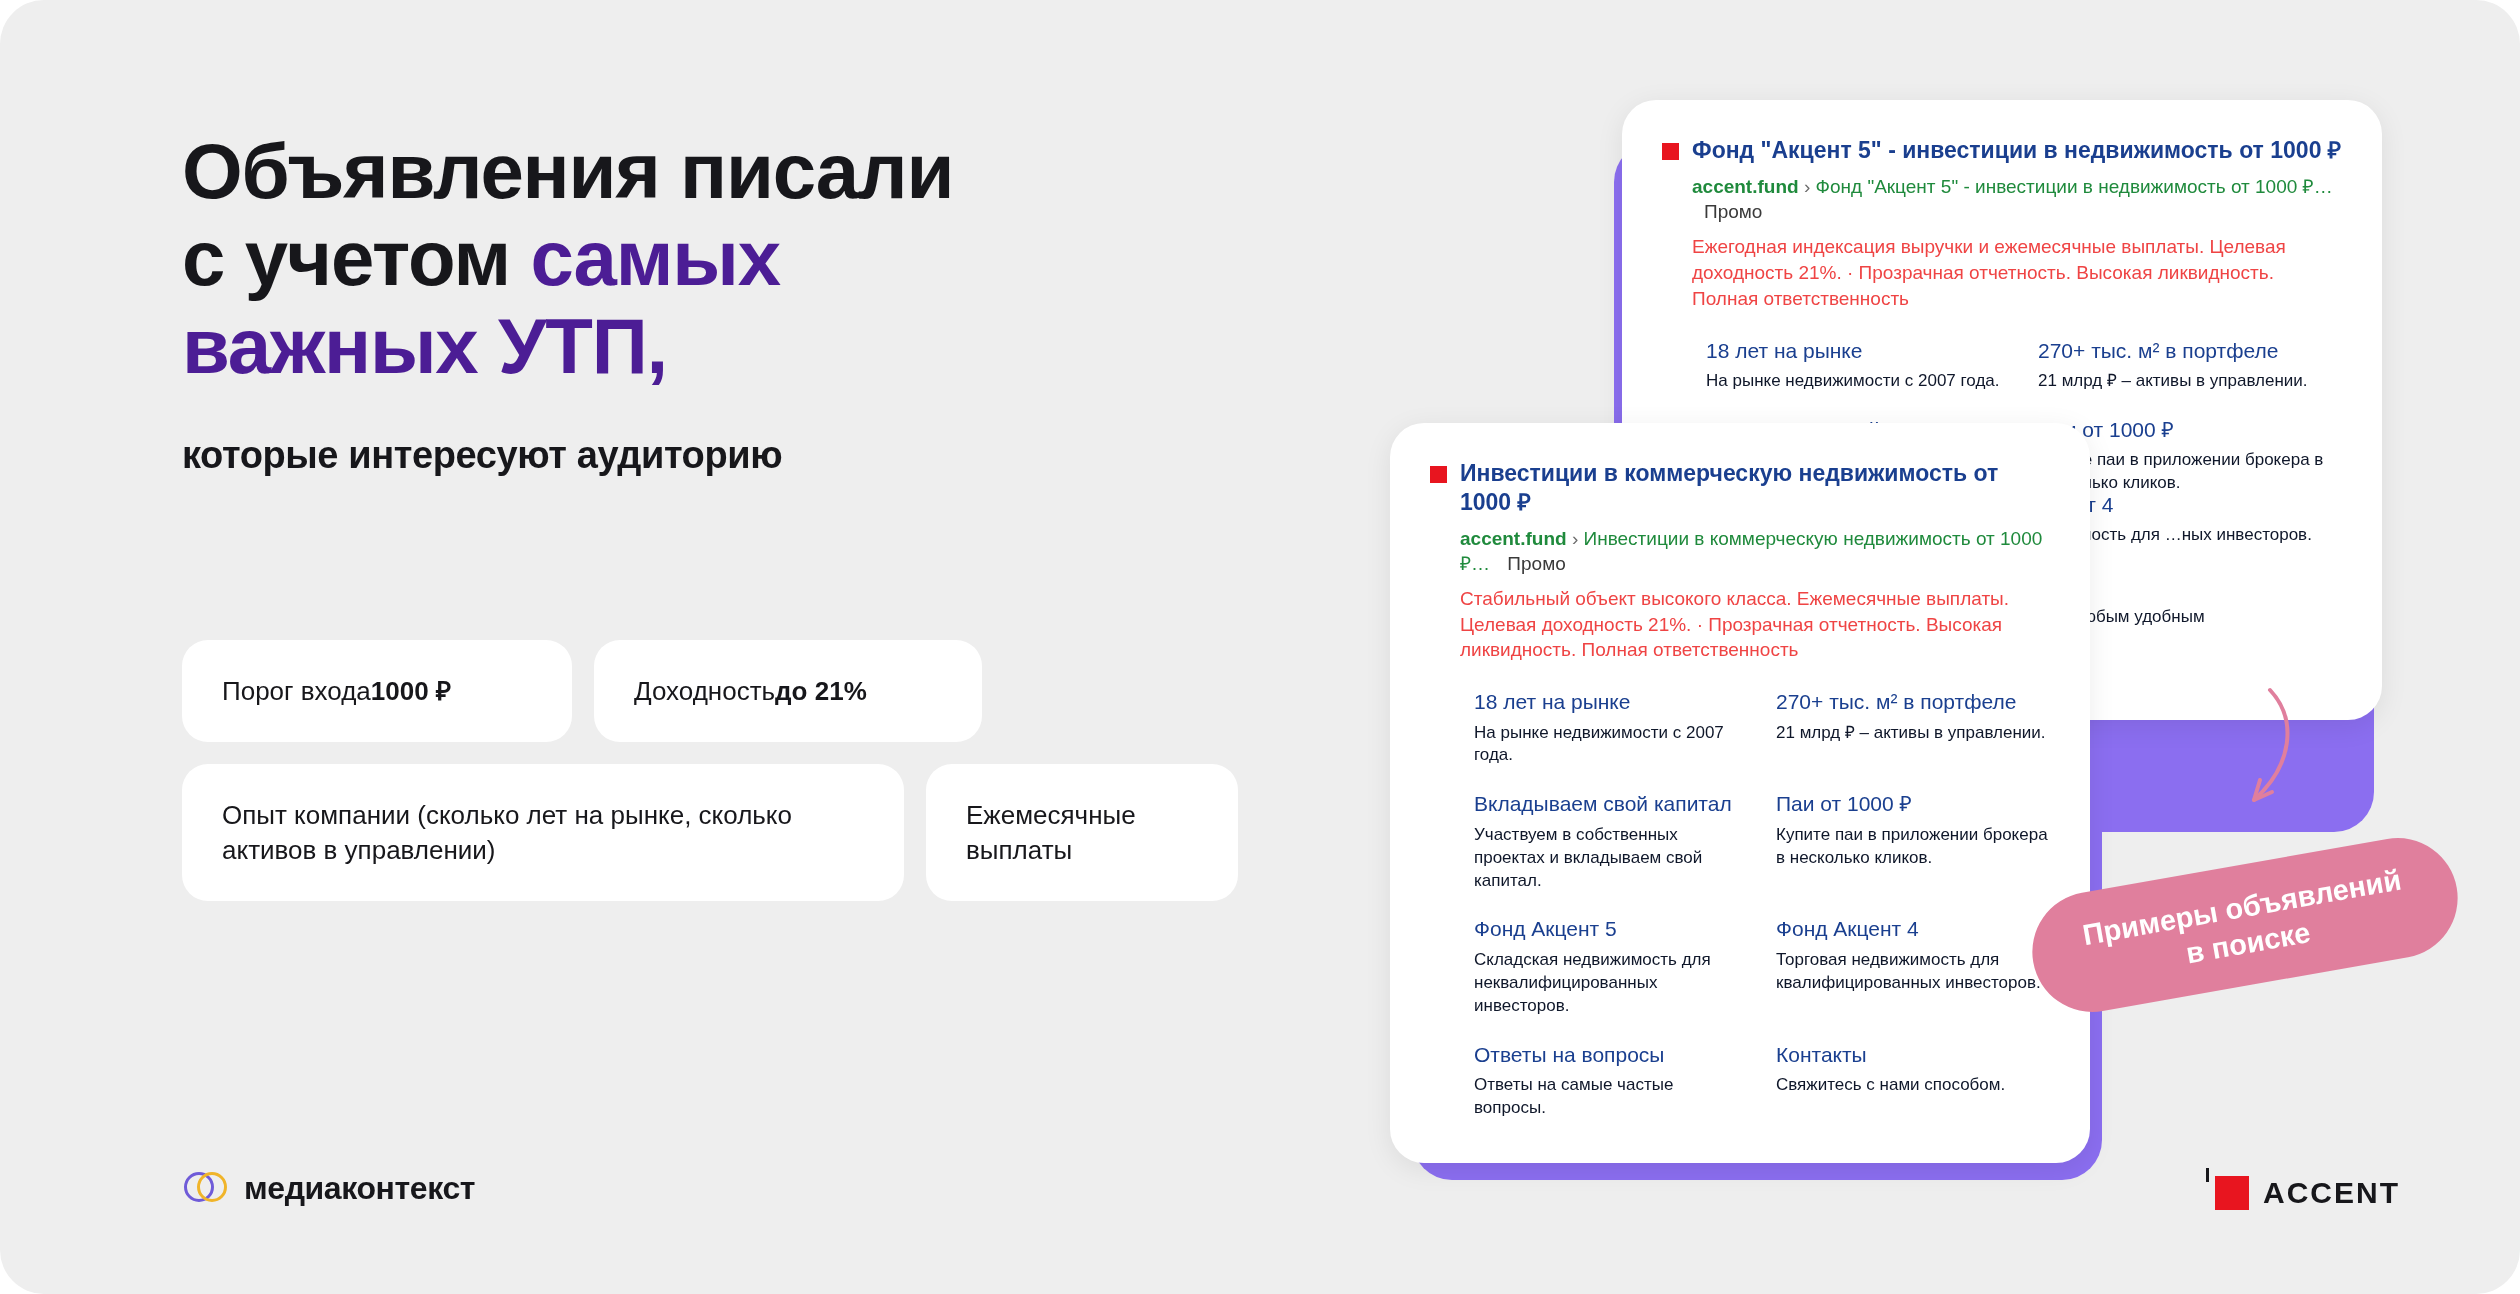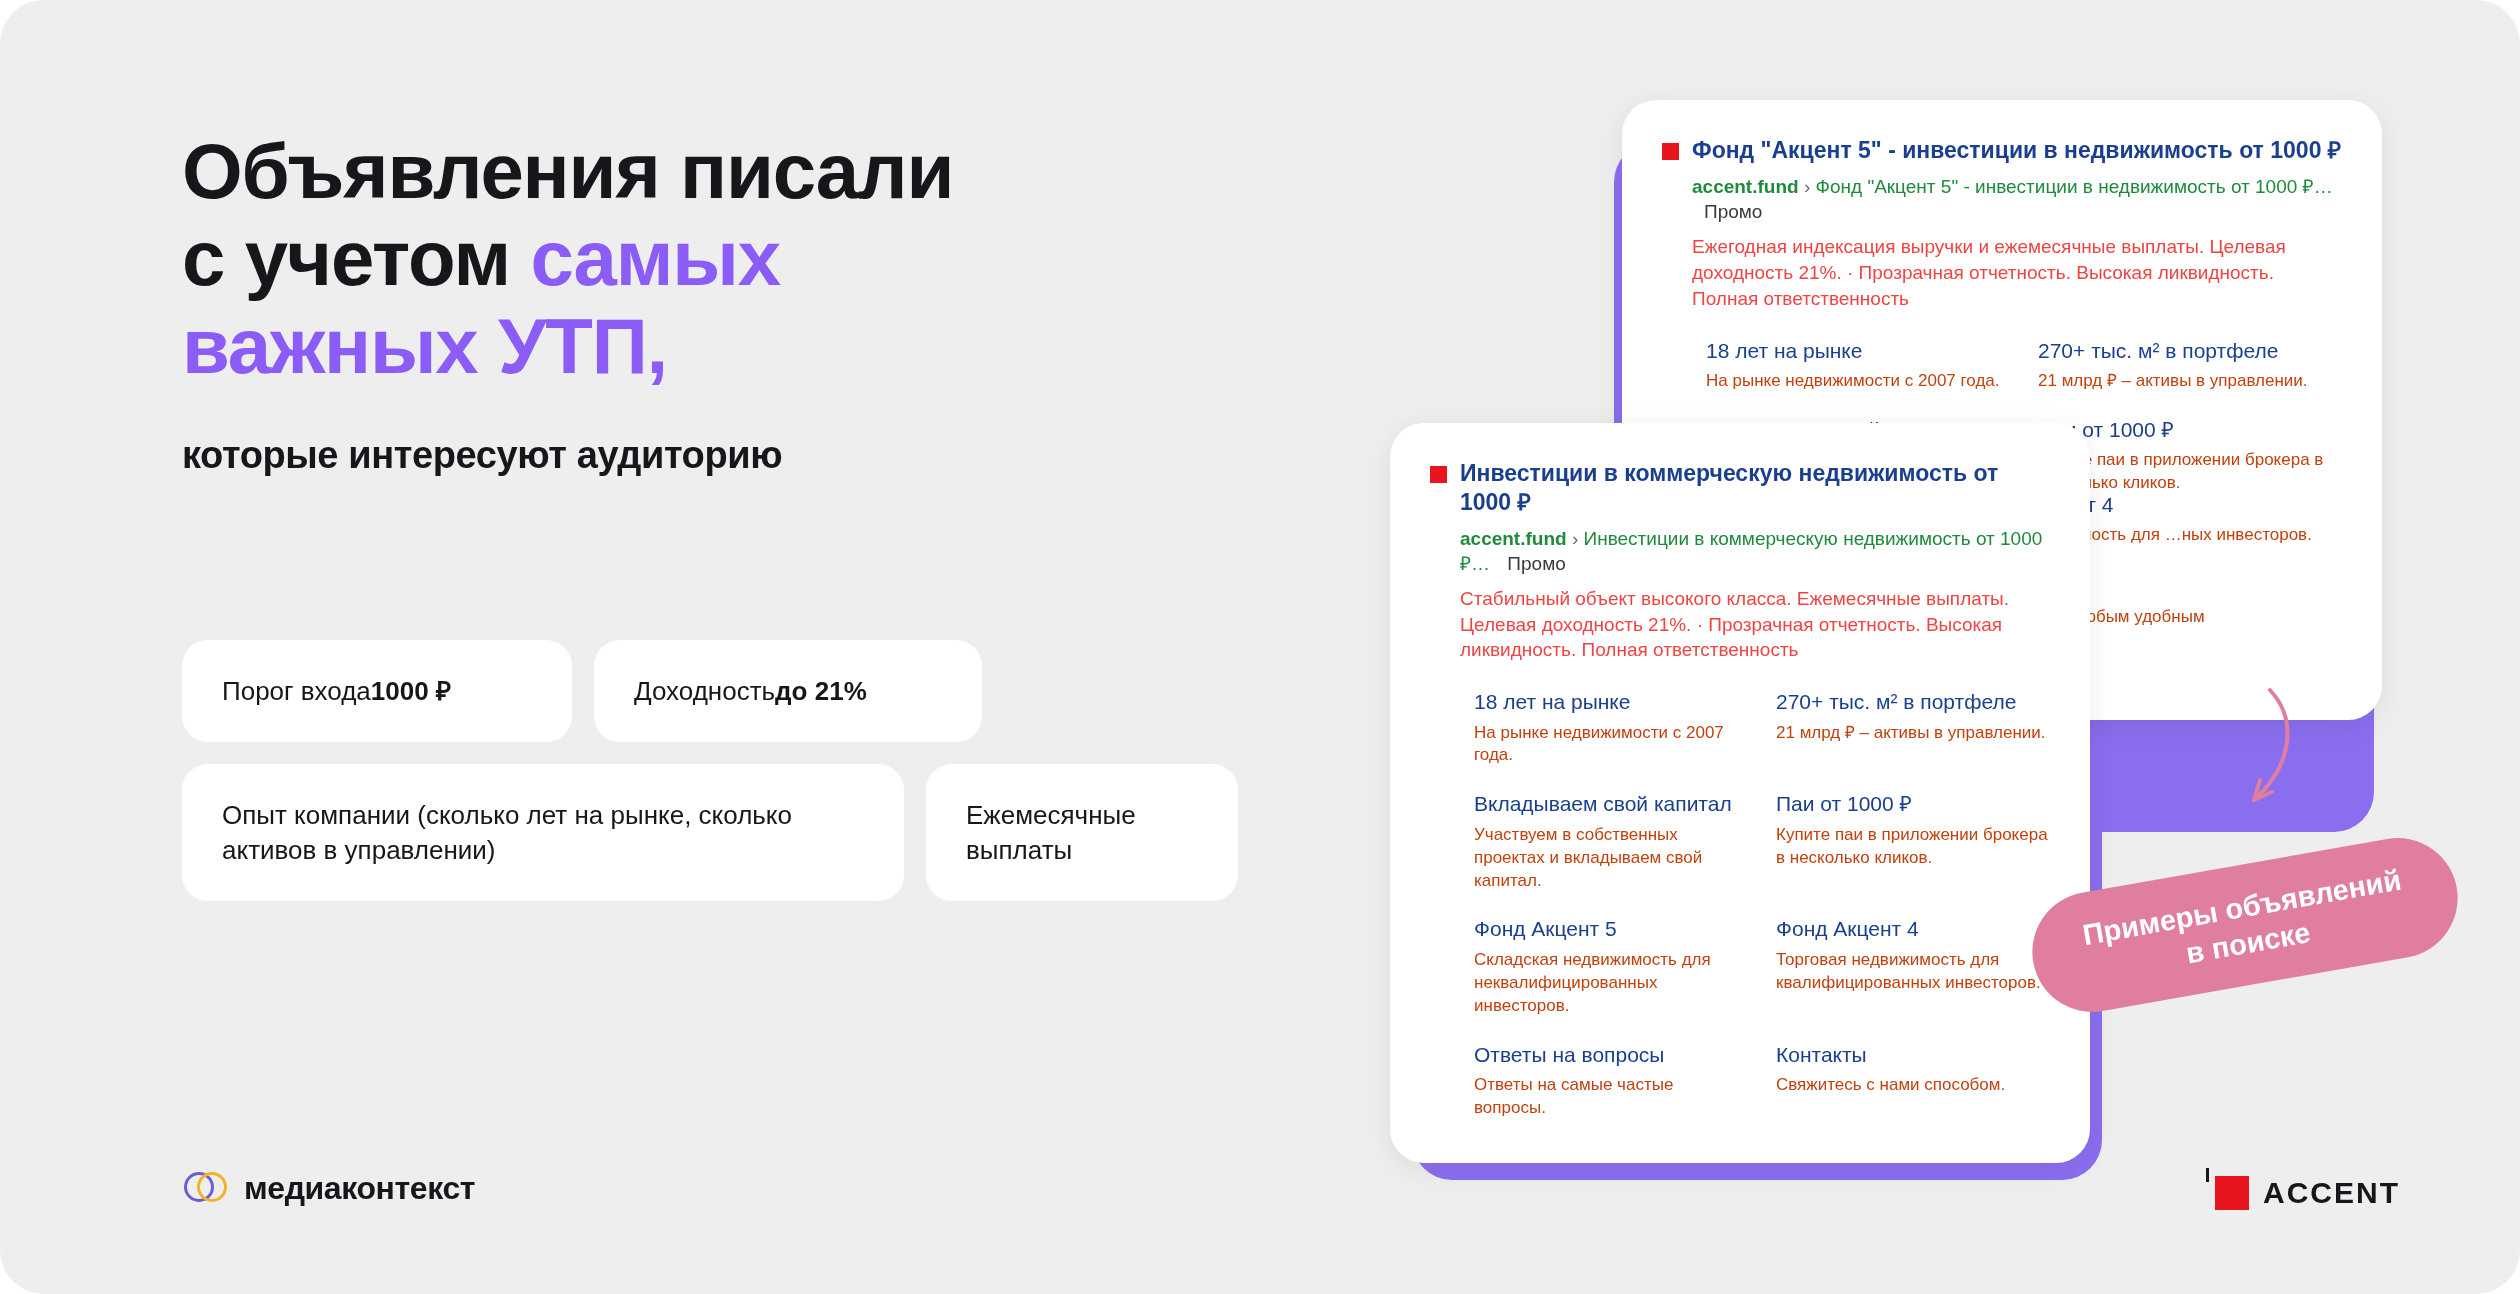--- a/index.html
+++ b/index.html
@@ -32,21 +32,21 @@
   }
   .headline {
     font-size: 78px;
     font-weight: 700;
     line-height: 1.12;
     color: #17171b;
     letter-spacing: -1.2px;
     margin: 0;
   }
   .headline .accent {
-    color: #8b5cf6;
+    color: #4c1d95;
   }
   .subhead {
     margin: 44px 0 0 0;
     font-size: 38px;
     font-weight: 700;
     color: #17171b;
     letter-spacing: -0.4px;
   }
 
   .chips {
@@ -239,21 +239,21 @@
   .sl-title {
     color: #1a3f8f;
     font-size: 21px;
     font-weight: 400;
     line-height: 1.25;
   }
   .sl-desc {
     margin-top: 6px;
     font-size: 17px;
     line-height: 1.35;
-    color: #c2410c;
+    color: #0f172a;
   }
 
   
   .peek {
     position: absolute;
     right: 40px;
     width: 300px;
     text-align: left;
   }
   .peek-1 { top: 392px; }

